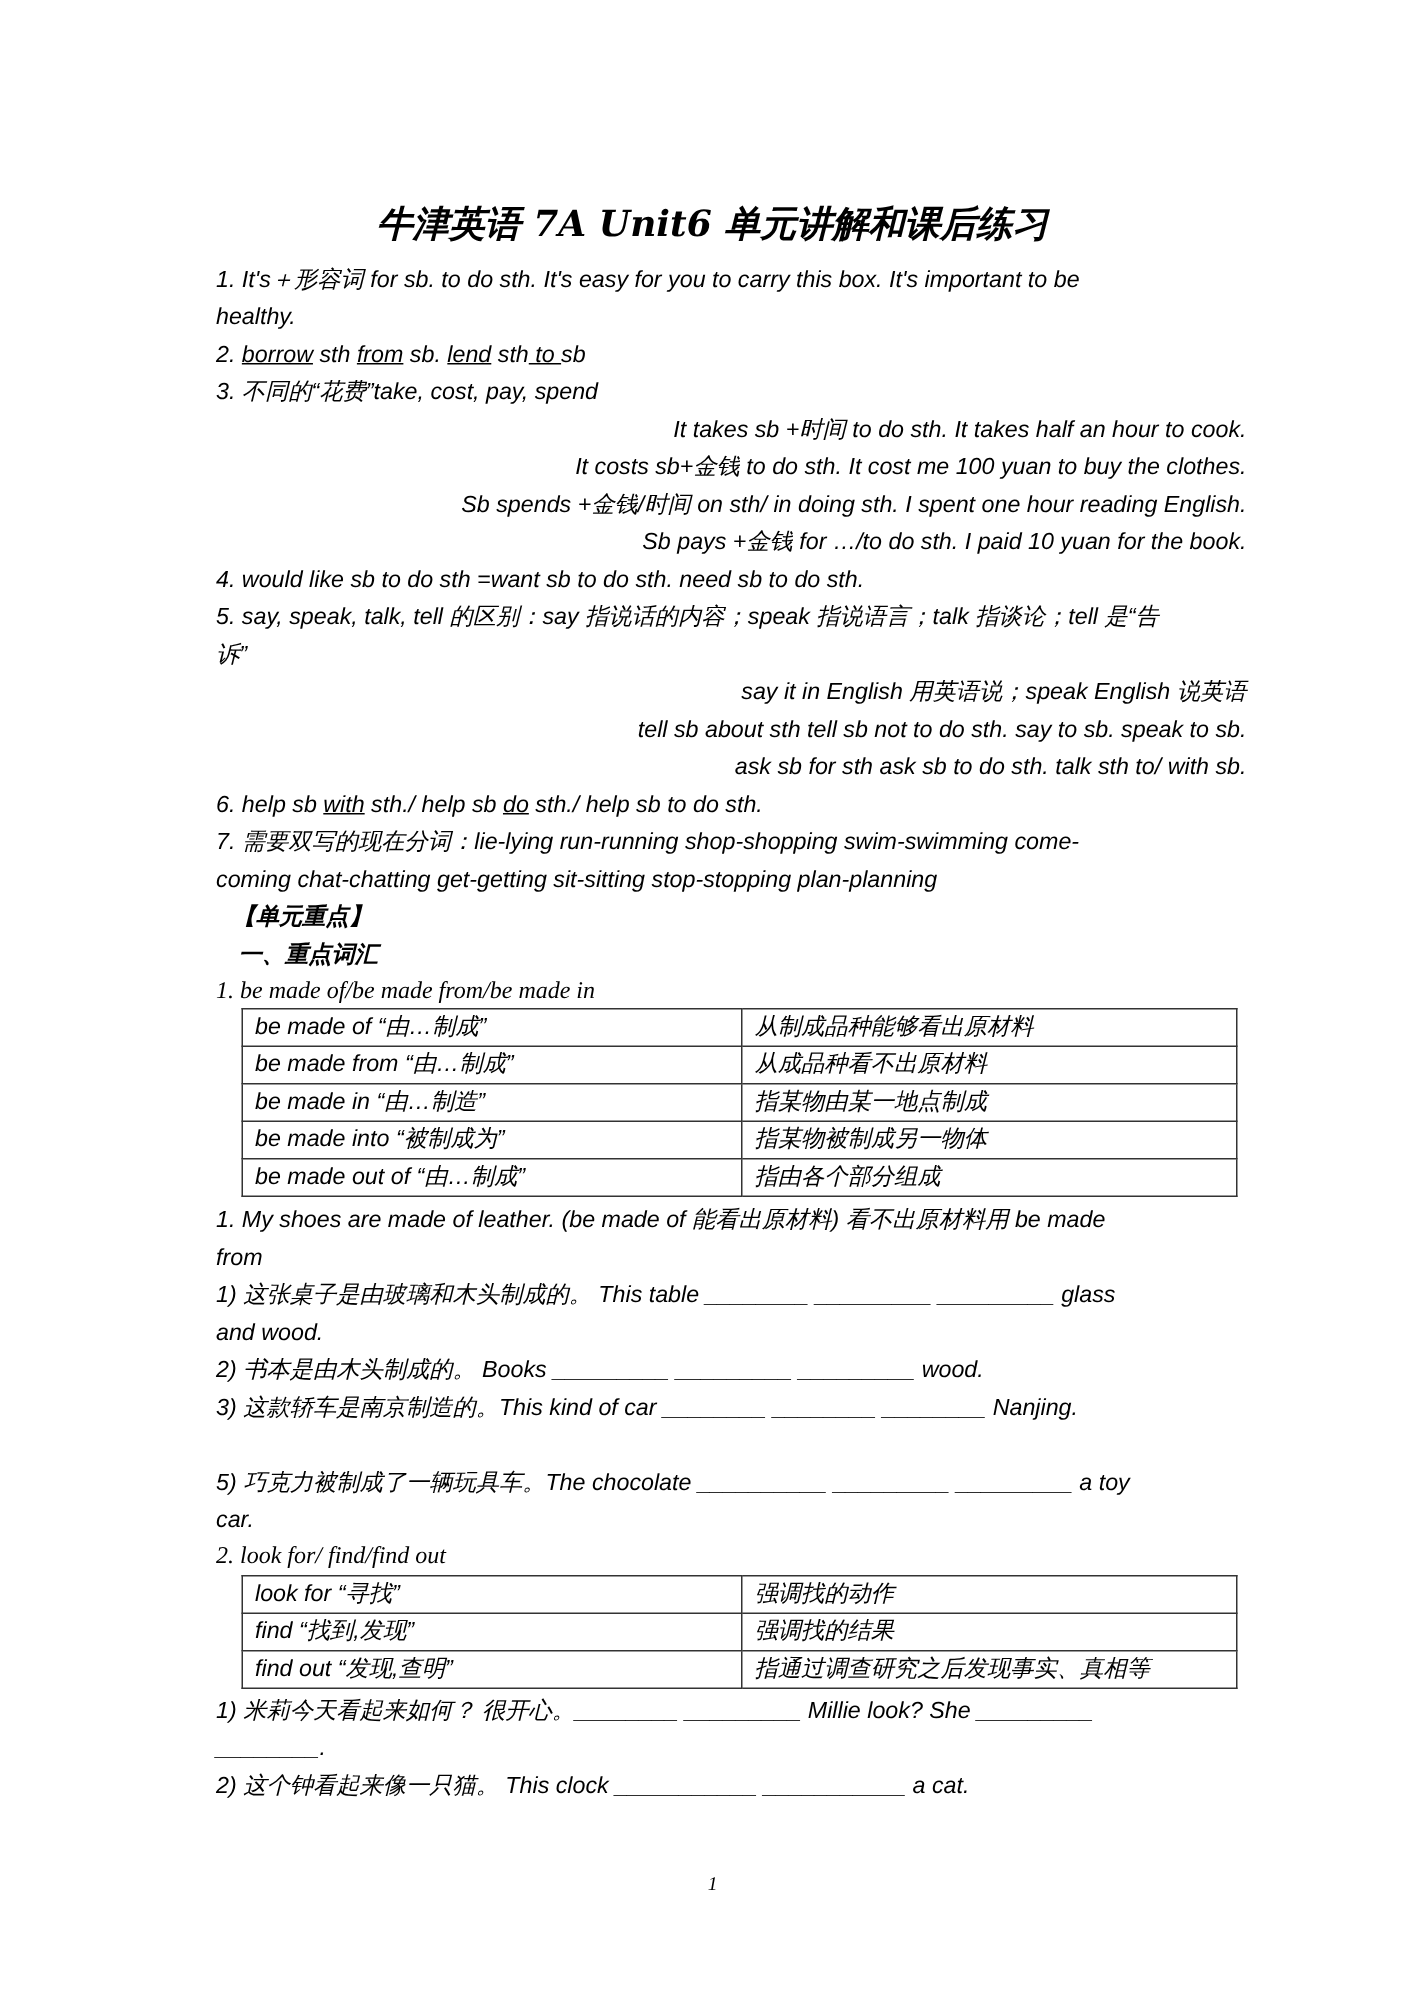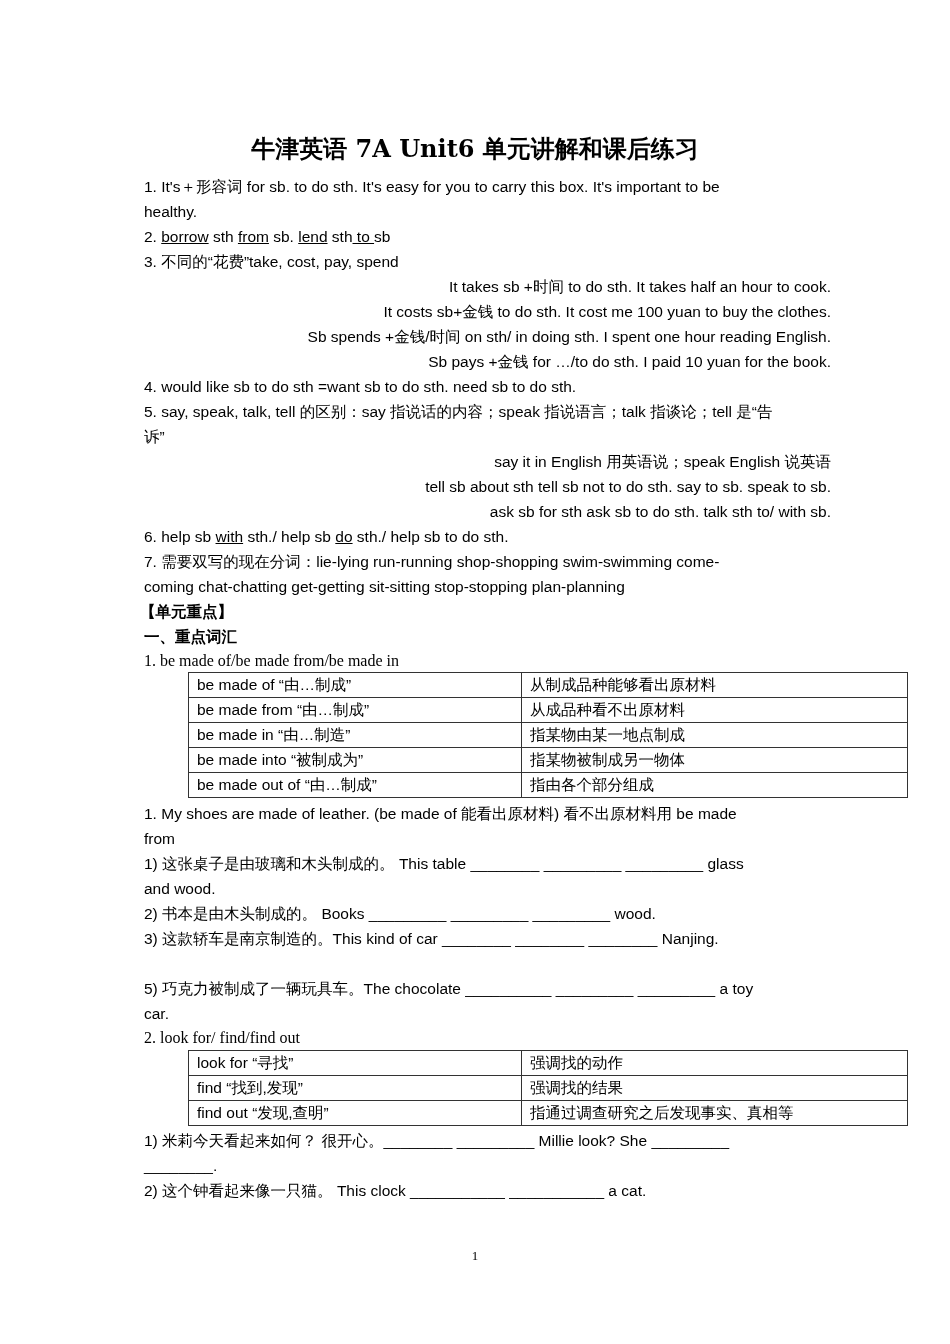--- a/index.html
+++ b/index.html
@@ -1,32 +1,32 @@
 <!DOCTYPE html>
 <html><head>
   <meta charset="utf-8">
   <style>
     html, body { margin: 0; padding: 0; background: #ffffff; }
     body { width: 950px; height: 1344px; position: relative; overflow: hidden; color: #000; }
-    .page { position: absolute; left: 0; top: 0; width: 950px; height: 1344px; }
+    .page { position: absolute; left: 0; top: 0; width: 950px; height: 1344px; font-style: italic; }
     .title {
       position: absolute; left: 0; top: 132px; width: 950px; text-align: center;
       font-family: "DejaVu Serif", serif; font-weight: bold; font-size: 24px; line-height: 34px;
     }
     .line {
       position: absolute; left: 144px; width: 670px;
       font-family: "Liberation Sans", sans-serif; font-size: 15.5px; line-height: 20px;
       white-space: nowrap;
     }
     .line.indent { left: 161px; text-align: right; }
     .serif { font-family: "Liberation Serif", serif; font-size: 16px; }
-    .bold { font-weight: bold; }
+    .bold { font-weight: bold; margin-left: 15px; }
     .u { text-decoration: underline; }
     table.t {
-      position: absolute; left: 188px; width: 720px; border-collapse: collapse;
+      position: absolute; left: 161px; width: 664px; border-collapse: collapse;
       font-family: "Liberation Sans", sans-serif; font-size: 15.5px;
     }
     table.t td {
       border: 1px solid #333; height: 24px; padding: 0 0 0 8px; line-height: 20px;
       white-space: nowrap; vertical-align: middle;
     }
     table.t td.c1 { width: 324px; }
     .pagenum {
       position: absolute; left: 0; width: 950px; top: 1248px; text-align: center;
       font-family: "Liberation Serif", serif; font-size: 13px;

